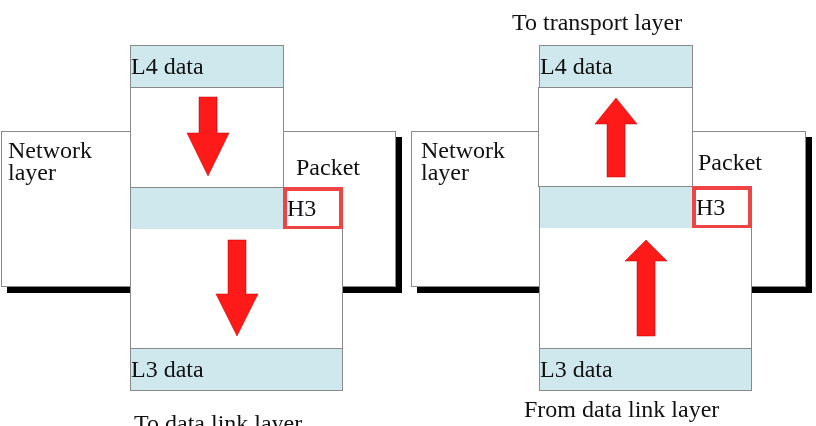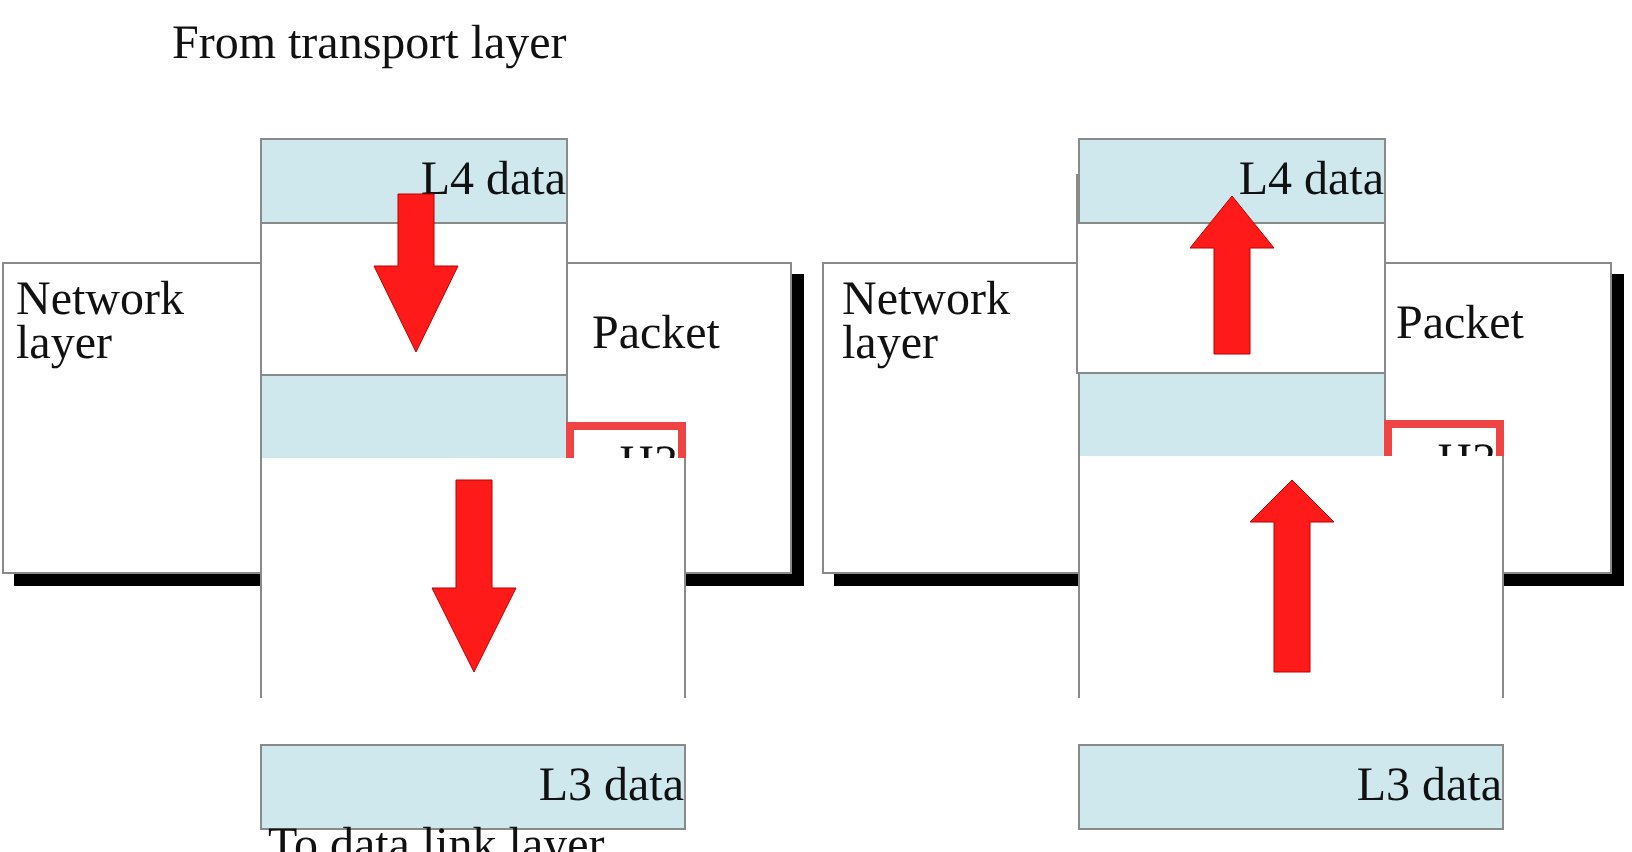--- a/index.html
+++ b/index.html
@@ -5,28 +5,27 @@
   html, body { margin:0; padding:0; background:#ffffff; }
   body { width:816px; height:426px; position:relative; overflow:hidden;
          font-family:"Liberation Serif","DejaVu Serif",serif; color:#111; }
   .panel { position:absolute; top:0; width:408px; height:426px; }
   .abs { position:absolute; box-sizing:border-box; }
   .txt { position:absolute; white-space:nowrap; font-size:24px; line-height:1; }
   .net { background:#fff; border:1px solid #8a8a8a; box-shadow:6px 6px 0 #000; }
   .col { border:1px solid #8a8a8a; background:#fff; }
   .blue { background:#cfe8ee; border:1px solid #8a8a8a; }
   .hdr { background:#fff; border:4px solid #ef4444; }
-  .center { display:flex; align-items:center; justify-content:flex-end; font-size:24px;margin-top:24px; }
+  .center { display:flex; align-items:center; justify-content:flex-start; font-size:24px; }
   svg.arrow { position:absolute; overflow:visible; }
 </style>
 </head>
 <body>
 
 <div class="panel" style="left:0;">
-  <div class="txt" style="left:86px; top:10px;">From transport layer</div>
 
   <div class="abs net" style="left:1px; top:131px; width:395px; height:156px;"></div>
   <div class="txt" style="left:8px; top:140px; line-height:0.9;">
     <div>Network</div>
     <div>layer</div>
   </div>
 
   <div class="abs col" style="left:130px; top:87px; width:154px; height:100px; border-top:none; border-bottom:none;"></div>
   <div class="abs blue center" style="left:130px; top:45px; width:154px; height:43px;">
       <span>L4 data</span>
@@ -48,20 +47,21 @@
 
   <svg class="arrow" style="left:186px; top:97px;" width="44" height="80">
     <polygon points="13,0 31,0 31,36 43,36 22,79 1,36 13,36" fill="#ff1a1a" stroke="#b00" stroke-width="0.5"></polygon>
   </svg>
   <svg class="arrow" style="left:215px; top:240px;" width="44" height="97">
     <polygon points="13,0 31,0 31,54 43,54 22,96 1,54 13,54" fill="#ff1a1a" stroke="#b00" stroke-width="0.5"></polygon>
   </svg>
 </div>
 
 <div class="panel" style="left:408px;">
+  <div class="txt" style="left:104px; top:10px;">To transport layer</div>
 
   <div class="abs net" style="left:3px; top:131px; width:395px; height:156px;"></div>
   <div class="txt" style="left:13px; top:140px; line-height:0.9;">
     <div>Network</div>
     <div>layer</div>
   </div>
 
   <div class="abs col" style="left:130px; top:87px; width:155px; height:100px; border-top:none; border-bottom:none;"></div>
   <div class="abs blue center" style="left:131px; top:45px; width:154px; height:43px;">
       <span>L4 data</span>
@@ -72,20 +72,21 @@
   <div class="abs blue" style="left:131px; top:186px; width:154px; height:43px;"></div>
   <div class="abs hdr center" style="left:284px; top:186px; width:60px; height:43px;">
       <span>H3</span>
     </div>
 
   <div class="abs col" style="left:131px; top:228px; width:213px; height:121px; border-top:none; border-bottom:none;"></div>
   <div class="abs blue center" style="left:131px; top:348px; width:213px; height:43px;">
       <span>L3 data</span>
     </div>
 
+  <div class="txt" style="left:116px; top:397px;">From data link layer</div>
 
   <svg class="arrow" style="left:186px; top:98px;" width="44" height="80">
     <polygon points="22,0 43,26 31,26 31,79 13,79 13,26 1,26" fill="#ff1a1a" stroke="#b00" stroke-width="0.5"></polygon>
   </svg>
   <svg class="arrow" style="left:216px; top:240px;" width="44" height="97">
     <polygon points="22,0 43,21 31,21 31,96 13,96 13,21 1,21" fill="#ff1a1a" stroke="#b00" stroke-width="0.5"></polygon>
   </svg>
 </div>
 
 </body></html>

